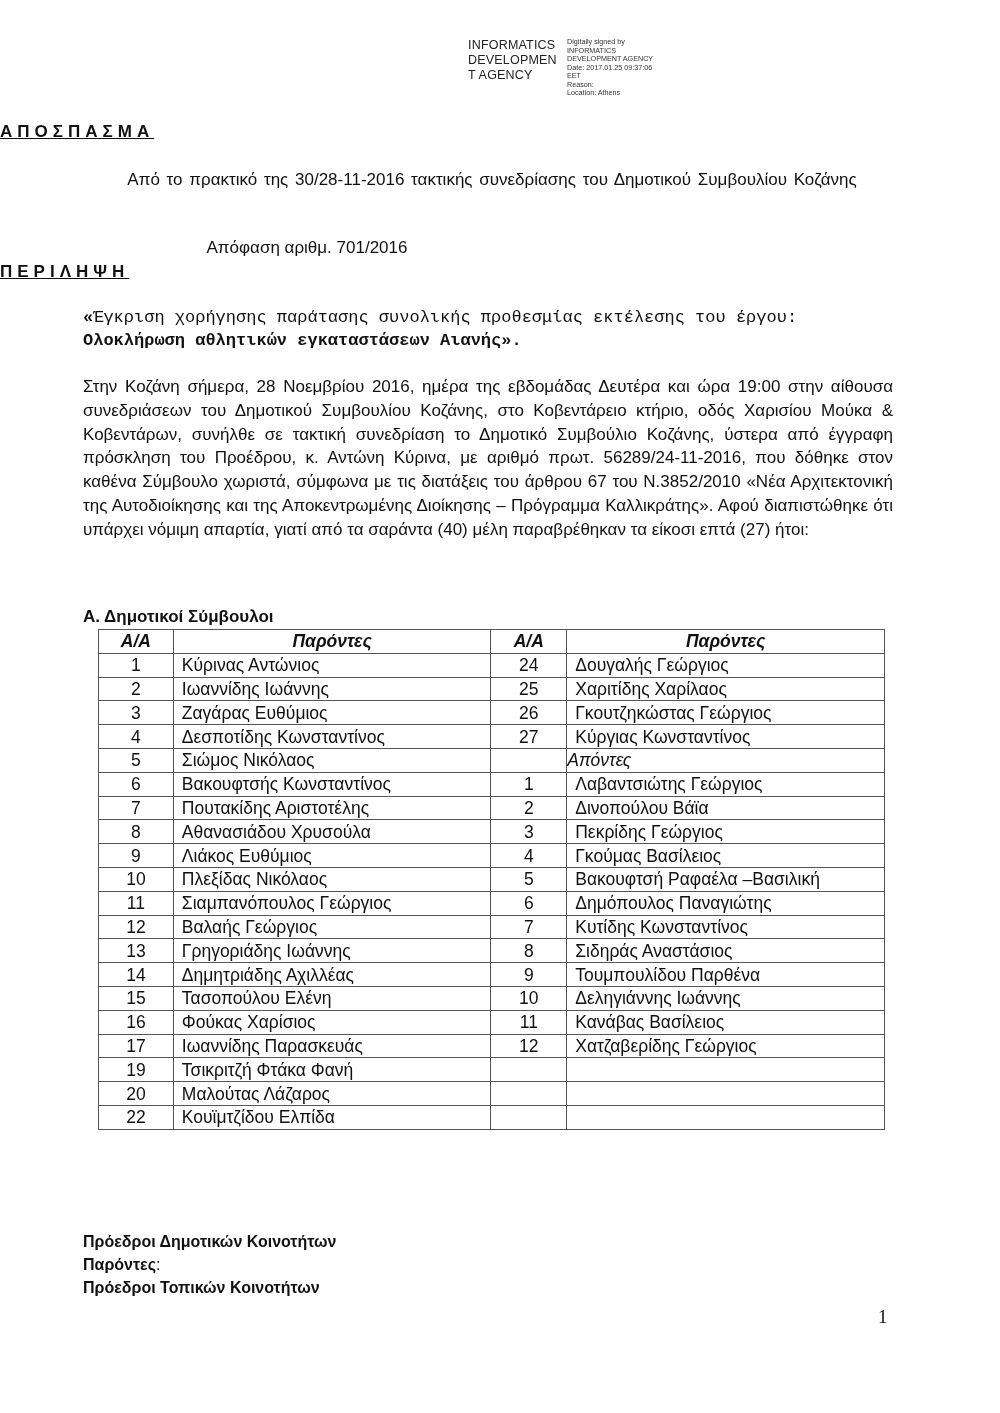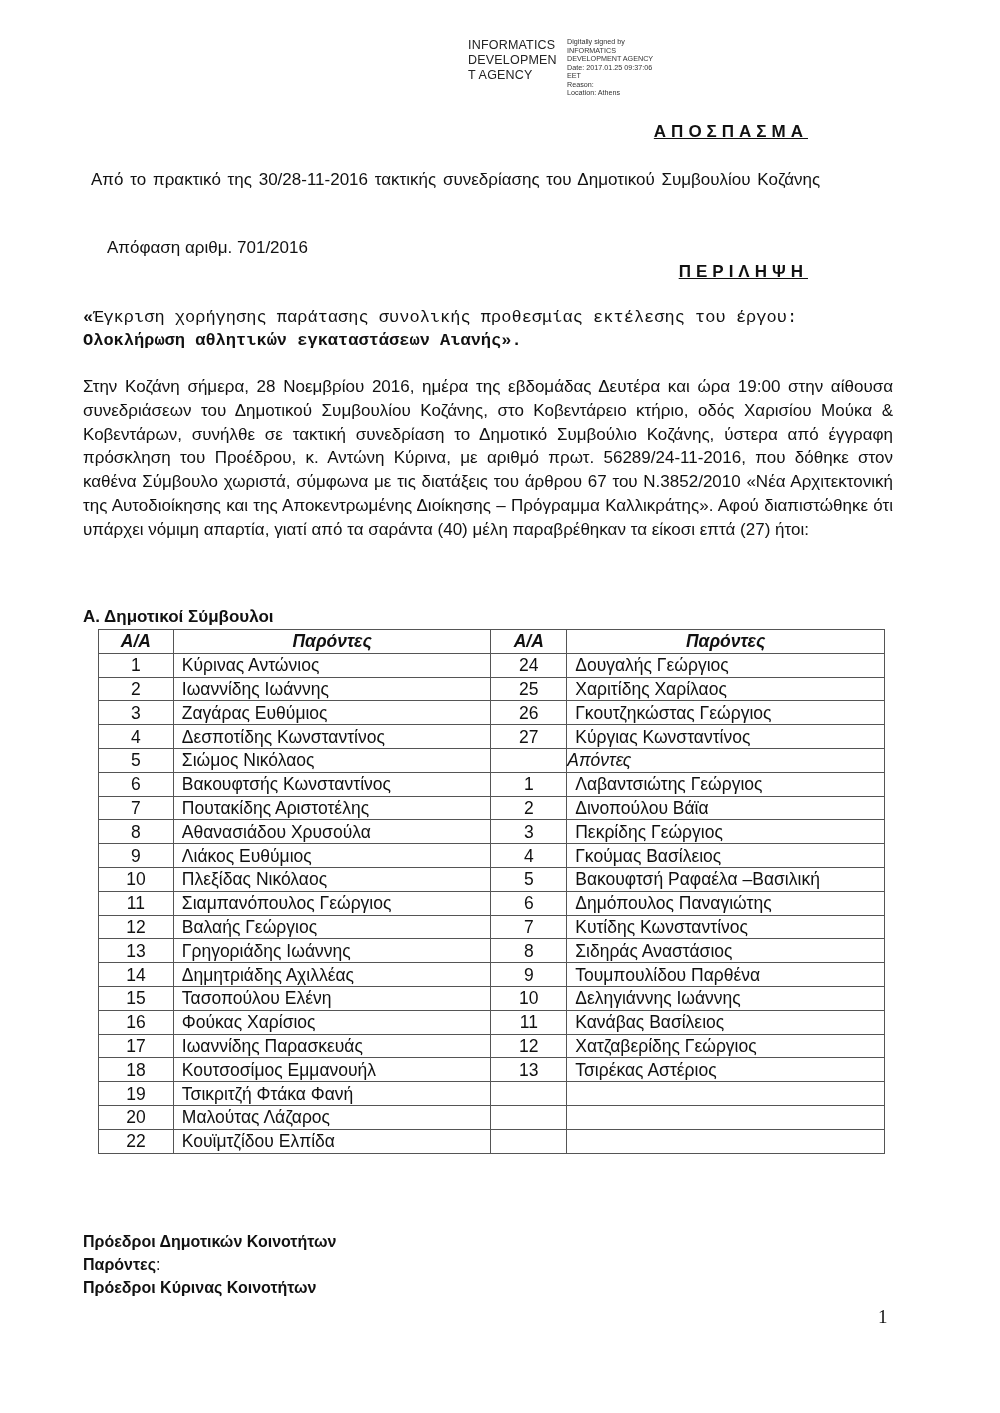--- a/index.html
+++ b/index.html
@@ -6,26 +6,26 @@
   body { width: 1000px; height: 1413px; position: relative; overflow: hidden;
          font-family: "Liberation Sans", sans-serif; color: #111; }
 
   
   #sig { position: absolute; left: 468px; top: 38px; }
   #sig-org { position: absolute; left: 0; top: 0; font-size: 12.5px; line-height: 15px;
              letter-spacing: 0.2px; color: #222; white-space: nowrap; }
   #sig-details { position: absolute; left: 99px; top: 0; font-size: 7.2px; line-height: 8.5px;
                  color: #333; white-space: nowrap; }
 
-  .title { position: absolute; left: 0; width: 808px; text-align: right; font-weight: bold;
+  .title { position: absolute; left: 0; width: 808px; text-align: left; font-weight: bold;
            font-size: 17px; letter-spacing: 5px; text-decoration: underline; }
   #title-main { top: 122px; }
   #title-summary { top: 262px; }
 
-  .para { position: absolute; left: 83px; width: 810px; font-size: 17px; line-height: 23px; }
+  .para { position: absolute; left: 83px; width: 810px; font-size: 17px; line-height: 23px; text-align: center; }
   #intro { top: 168px; text-indent: 8px; word-spacing: 2px; }
   #decision { top: 236px; left: 107px; width: 400px; }
   #subject { top: 306px; text-align: justify; text-align-last: left; font-family: Liberation Mono, monospace; }
   #subject b { font-weight: bold; }
   #body-text { top: 375px; text-align: justify; text-align-last: left; line-height: 23.8px; }
 
   #section-a { position: absolute; left: 83px; top: 607px; font-size: 17px; font-weight: bold; }
 
   table#members { position: absolute; left: 98px; top: 629px; width: 787px;
                   border-collapse: collapse; font-size: 17.5px; }
@@ -189,26 +189,20 @@
         <td class="num">11</td>
         <td>Κανάβας Βασίλειος</td>
       </tr>
       <tr>
         <td class="num">17</td>
         <td>Ιωαννίδης Παρασκευάς</td>
         <td class="num">12</td>
         <td>Χατζαβερίδης Γεώργιος</td>
       </tr>
       <tr>
-        <td class="num">18</td>
-        <td>Κουτσοσίμος Εμμανουήλ</td>
-        <td class="num">13</td>
-        <td>Τσιρέκας Αστέριος</td>
-      </tr>
-      <tr>
         <td class="num">19</td>
         <td>Τσικριτζή Φτάκα Φανή</td>
         <td class="num"></td>
         <td></td>
       </tr>
       <tr>
         <td class="num">20</td>
         <td>Μαλούτας Λάζαρος</td>
         <td class="num"></td>
         <td></td>
@@ -217,15 +211,15 @@
         <td class="num">22</td>
         <td>Κουϊμτζίδου Ελπίδα</td>
         <td class="num"></td>
         <td></td>
       </tr>
     </tbody>
 </table>
 
 <div id="presidents-municipal" class="footer-line">Πρόεδροι Δημοτικών Κοινοτήτων</div>
 <div id="present-label" class="footer-line"><span>Παρόντες</span><span style="font-weight:normal">:</span></div>
-<div id="presidents-local" class="footer-line">Πρόεδροι Κύρινας Κοινοτήτων</div>
+<div id="presidents-local" class="footer-line">Πρόεδροι Τοπικών Κοινοτήτων</div>
 
 <div id="page-number">1</div>
 
 </body></html>

